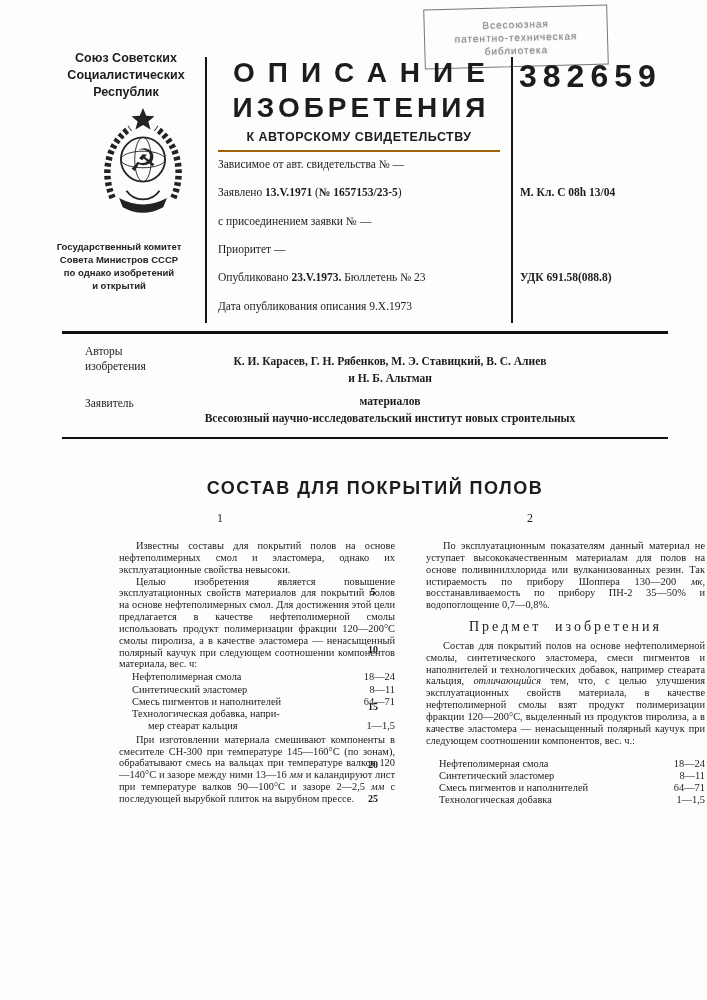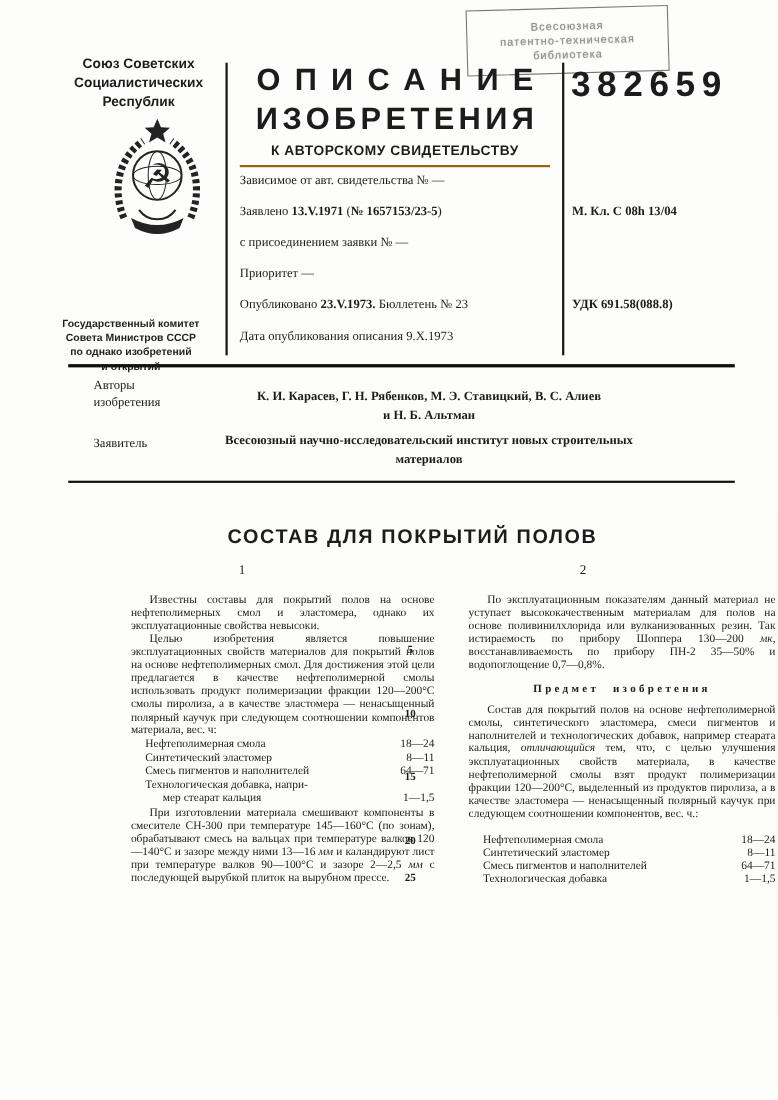--- a/index.html
+++ b/index.html
@@ -17,21 +17,21 @@
     letter-spacing:1px;text-shadow:0 0 1.2px #aaa;line-height:13px;
   }
   
   .union{
     position:absolute;left:57px;top:50px;width:138px;text-align:center;
     font-family:"Liberation Sans",sans-serif;font-weight:bold;font-size:12.5px;line-height:17px;
   }
   .emblem{position:absolute;left:97px;top:106px;width:92px;height:118px;}
   .committee{
     position:absolute;left:36px;top:240px;width:166px;text-align:center;
-    font-family:"Liberation Sans",sans-serif;font-weight:bold;font-size:9.5px;line-height:13px;color:#222;margin-top:48px;
+    font-family:"Liberation Sans",sans-serif;font-weight:bold;font-size:9.5px;line-height:13px;color:#222;
   }
   
   .vr{position:absolute;width:2px;background:#151515;}
   .vr-left{left:205px;top:57px;height:266px;}
   .vr-right{left:511px;top:57px;height:266px;}
   .hr{position:absolute;left:62px;width:606px;background:#111;}
   .hr1{top:331px;height:3px;}
   .hr2{top:437px;height:2px;}
   
   .doc-title-1{
@@ -77,21 +77,21 @@
   .col-right{left:390px;width:279px;}
   .body-p{margin:0;text-indent:17px;}
   .it{font-style:italic;}
   .comp-table{margin:1px 0 1px 13px;}
   .trow{display:flex;line-height:12.3px;}
   .rn{flex:1;text-align:left;}
   .rv{width:48px;text-align:right;white-space:nowrap;}
   .trow.ind .rn{padding-left:16px;}
   .claim-heading{
     margin:10px 0 7px;text-align:center;text-indent:0;
-    letter-spacing:3px;word-spacing:7px;font-size:10px;font-weight:bold;
+    letter-spacing:3px;word-spacing:7px;font-size:14px;
   }
   .tbl-gap{height:10px;}
   .gutter-num{
     position:absolute;left:361px;width:24px;text-align:center;
     font-size:10px;font-weight:bold;
   }
 </style>
 </head>
 <body>
 
@@ -152,22 +152,22 @@
   <div class="side-label" style="top:344px;">
     <div>Авторы</div>
     <div>изобретения</div>
   </div>
   <div class="centered-b" style="top:353px;">
     <div>К. И. Карасев, Г. Н. Рябенков, М. Э. Ставицкий, В. С. Алиев</div>
     <div>и Н. Б. Альтман</div>
   </div>
   <div class="side-label" style="top:396px;">Заявитель</div>
   <div class="centered-b" style="top:393px;">
+    <div>материалов</div>
     <div>Всесоюзный научно-исследовательский институт новых строительных</div>
-    <div>материалов</div>
   </div>
 
   <div class="hr hr2"></div>
 
   <div class="inv-title">СОСТАВ ДЛЯ ПОКРЫТИЙ ПОЛОВ</div>
   <div class="col-num col-num-1">1</div>
   <div class="col-num col-num-2">2</div>
 
   <div class="gutter-num" style="top:586px;">5</div>
   <div class="gutter-num" style="top:644px;">10</div>

